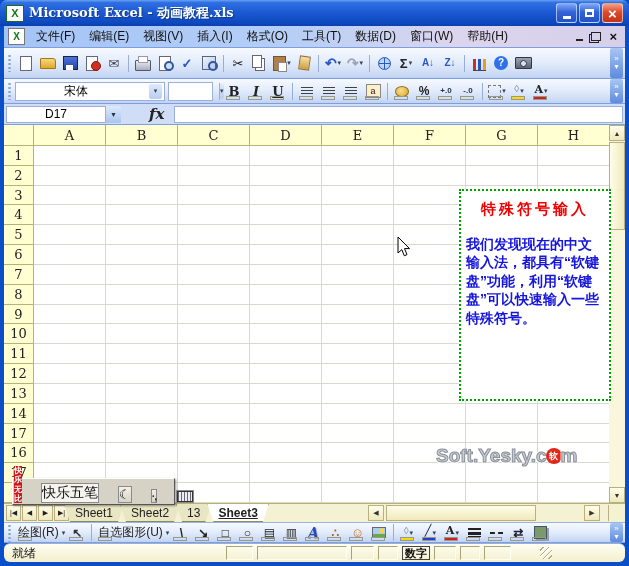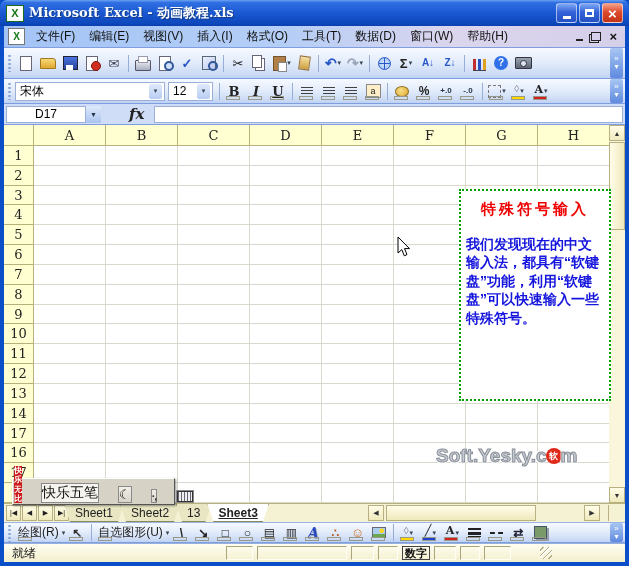--- a/index.html
+++ b/index.html
@@ -112,29 +112,29 @@
   .i-insert-picture-button::before{content:"";width:14px;height:11px;border:1px solid #667;box-sizing:border-box;
     background:radial-gradient(circle at 72% 30%,#ffd820 0 2px,transparent 2.5px),linear-gradient(180deg,#aacdee 0 6px,#6aa84f 6px);}
   .i-line-style-button::before{content:"";width:13px;height:9px;background:linear-gradient(180deg,#222 0 2px,transparent 2px 4px,#222 4px 7px,transparent 7px 8px,#222 8px 9px);}
   .i-dash-style-button::before{content:"";width:13px;height:0;border-top:2px dashed #222;}
   .i-arrow-style-button .glyph{font-weight:bold;color:#223;}
   .i-shadow-style-button::before{content:"";width:11px;height:11px;background:#7a9a6a;border:1px solid #456;box-shadow:2px 2px 0 #98a0ac;}
 
   
   .combo{height:19px;background:#fff;border:1px solid #9ab0d8;display:flex;align-items:center;font-size:12px;
     padding:0 2px 0 4px;margin-right:3px;box-sizing:border-box;}
-  .combo .val{flex:1;white-space:nowrap;overflow:hidden;}
+  .combo .val{flex:1;white-space:nowrap;overflow:hidden;margin-left:44px;}
   .combo .drop{width:13px;height:15px;background:linear-gradient(180deg,#dfe9fb,#b9cdf1);border-radius:2px;
     display:flex;align-items:center;justify-content:center;font-size:7px;color:#345;margin-left:3px;}
   #fontcombo{width:150px;}
   #sizecombo{width:45px;}
 
   
   #formulabar{top:104px;height:21px;background:#cfdef6;border-bottom:1px solid #7e9ee0;display:flex;align-items:center;padding:0 2px;}
-  #namebox{width:80px;height:17px;background:#fff;border:1px solid #9ab0d8;font-size:12px;display:flex;align-items:center;justify-content:center;box-sizing:border-box;}
+  #namebox{width:100px;height:17px;background:#fff;border:1px solid #9ab0d8;font-size:12px;display:flex;align-items:center;justify-content:center;box-sizing:border-box;}
   #namedrop{width:15px;height:17px;background:linear-gradient(180deg,#dfe9fb,#aac4ee);display:flex;align-items:center;justify-content:center;font-size:7px;color:#234;margin-right:28px;}
   #fxbtn{font-family:"DejaVu Serif",serif;font-style:italic;font-weight:bold;font-size:15px;color:#222;margin-right:10px;}
   #formulainput{flex:1;height:17px;background:#fff;border:1px solid #9ab0d8;box-sizing:border-box;}
 
   
   #corner{position:absolute;left:4px;top:125px;width:30px;height:21px;background:#ffffd2;border-right:1px solid #b6b27a;border-bottom:1px solid #b6b27a;box-sizing:border-box;}
   #colheaders{position:absolute;left:34px;top:125px;width:575px;height:21px;display:flex;background:#ffffd2;border-bottom:1px solid #b6b27a;box-sizing:border-box;overflow:hidden;}
   .colh{width:72px;flex:0 0 auto;border-right:1px solid #b6b27a;box-sizing:border-box;display:flex;align-items:center;justify-content:center;
     font-family:"DejaVu Serif",serif;font-size:13px;color:#222;}
   #rowheaders{position:absolute;left:4px;top:146px;width:30px;height:357px;display:flex;flex-direction:column;overflow:hidden;}
@@ -159,21 +159,21 @@
   #sheettabs{position:absolute;left:64px;top:0;display:flex;height:18px;}
   .stab{padding:0 10px;display:flex;align-items:center;font-size:12px;color:#222;background:#e9e6c4;border:1px solid #8a8a5a;border-top:none;
     clip-path:polygon(0 0,100% 0,calc(100% - 6px) 100%,6px 100%);margin-left:-4px;}
   .stab.active{background:#fff;font-weight:bold;text-decoration:underline;z-index:2;}
   #hleft{position:absolute;left:364px;top:1px;width:16px;height:16px;}
   #hright{position:absolute;left:580px;top:1px;width:16px;height:16px;}
   #hthumb{position:absolute;left:382px;top:1px;width:150px;height:16px;background:linear-gradient(#fffde8,#efe9bc);border:1px solid #b8b080;box-sizing:border-box;}
   #tabcorner{position:absolute;right:0;top:1px;width:16px;height:16px;background:#f5f2d4;border-left:1px solid #b8b080;}
 
   
-  #statusbar{top:543px;height:19px;background:linear-gradient(180deg,#fffef2,#f3efcd);border-top:1px solid #98b0dc;display:flex;align-items:center;font-size:12px;color:#111;padding:0 8px;}
+  #statusbar{top:543px;height:19px;background:linear-gradient(180deg,#fffef2,#f3efcd);border-top:1px solid #98b0dc;display:flex;align-items:center;font-size:12px;color:#111;padding:0 8px;border-radius:6px;}
   #readytext{flex:0 0 auto;}
   #statuspanels{display:flex;gap:4px;margin-left:auto;margin-right:106px;}
   .spanel{height:14px;border:1px solid;border-color:#a8a478 #fffef5 #fffef5 #a8a478;box-sizing:border-box;
     display:flex;align-items:center;justify-content:center;font-size:11px;}
   .spanel i{font-style:normal;font-weight:bold;}
   .i-num-lock-indicator{border:1px solid #444 !important;}
   #resizegrip{position:absolute;left:540px;top:547px;width:12px;height:12px;
     background:repeating-linear-gradient(135deg,transparent 0 2px,#b0ac80 2px 3px,#fff 3px 4px);}
 
   

